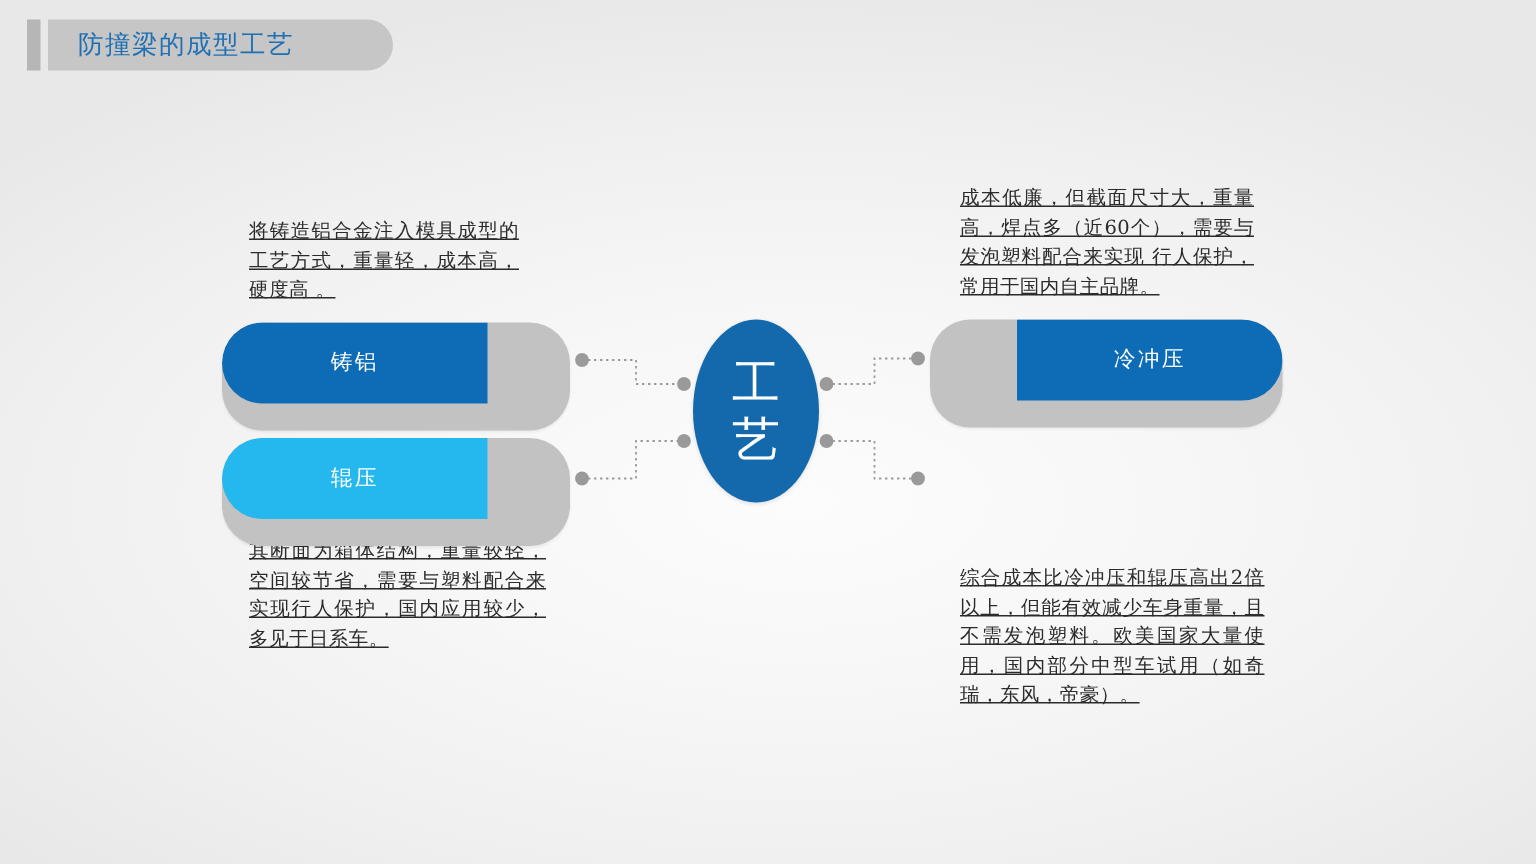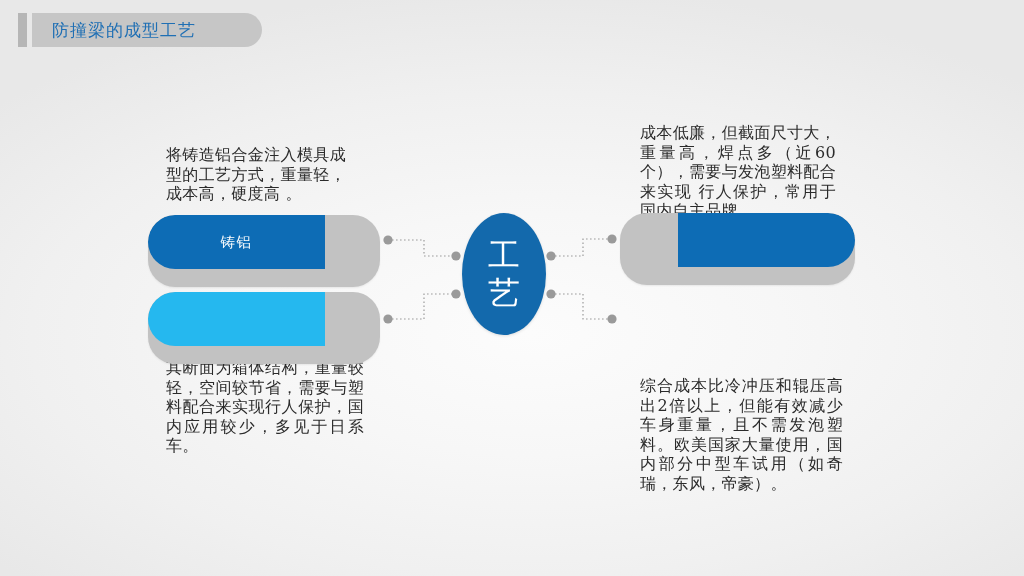--- a/index.html
+++ b/index.html
@@ -55,25 +55,26 @@
     font-size: 17px;
     letter-spacing: 1px;
     color: #1f6fb4;
     white-space: nowrap;
   }
 
   
   .desc {
     position: absolute;
     font-family: "DejaVu Serif", "Liberation Serif", serif;
-    font-size: 16px;
+    font-size: 13px;
     line-height: 19.5px;
     color: #2b2b2b;
     letter-spacing: 0.3px;
     text-align: justify;
+    text-decoration: underline;
   }
   #desc-cast      { left: 166px; top: 145px; width: 180px; }
   #desc-roll      { left: 166px; top: 358px; width: 198px; }
   #desc-coldstamp { left: 640px; top: 123px; width: 196px; }
   #desc-hotstamp  { left: 640px; top: 376px; width: 203px; }
 
   
   .pill {
     position: absolute;
     height: 72px;
@@ -191,24 +192,26 @@
   <div class="desc" id="desc-coldstamp">成本低廉，但截面尺寸大，重量高，焊点多（近60个），需要与发泡塑料配合来实现 行人保护，常用于国内自主品牌。</div>
   <div class="desc" id="desc-hotstamp">综合成本比冷冲压和辊压高出2倍以上，但能有效减少车身重量，且不需发泡塑料。欧美国家大量使用，国内部分中型车试用（如奇瑞，东风，帝豪）。</div>
 
   <div class="pill left" id="pill-cast">
     <div class="fill" style="background:#0d6cb5;"></div>
     <div class="plabel">铸铝</div>
   </div>
 
   <div class="pill left" id="pill-roll">
     <div class="fill" style="background:#25b8ef;"></div>
+    <div class="plabel">辊压</div>
   </div>
 
   <div class="pill right" id="pill-coldstamp">
     <div class="fill" style="background:#0d6cb5;"></div>
+    <div class="plabel">冷冲压</div>
   </div>
 
 
   <div id="center-node">
     <div id="center-label">
       <span>工</span>
       <span>艺</span>
     </div>
   </div>
 

